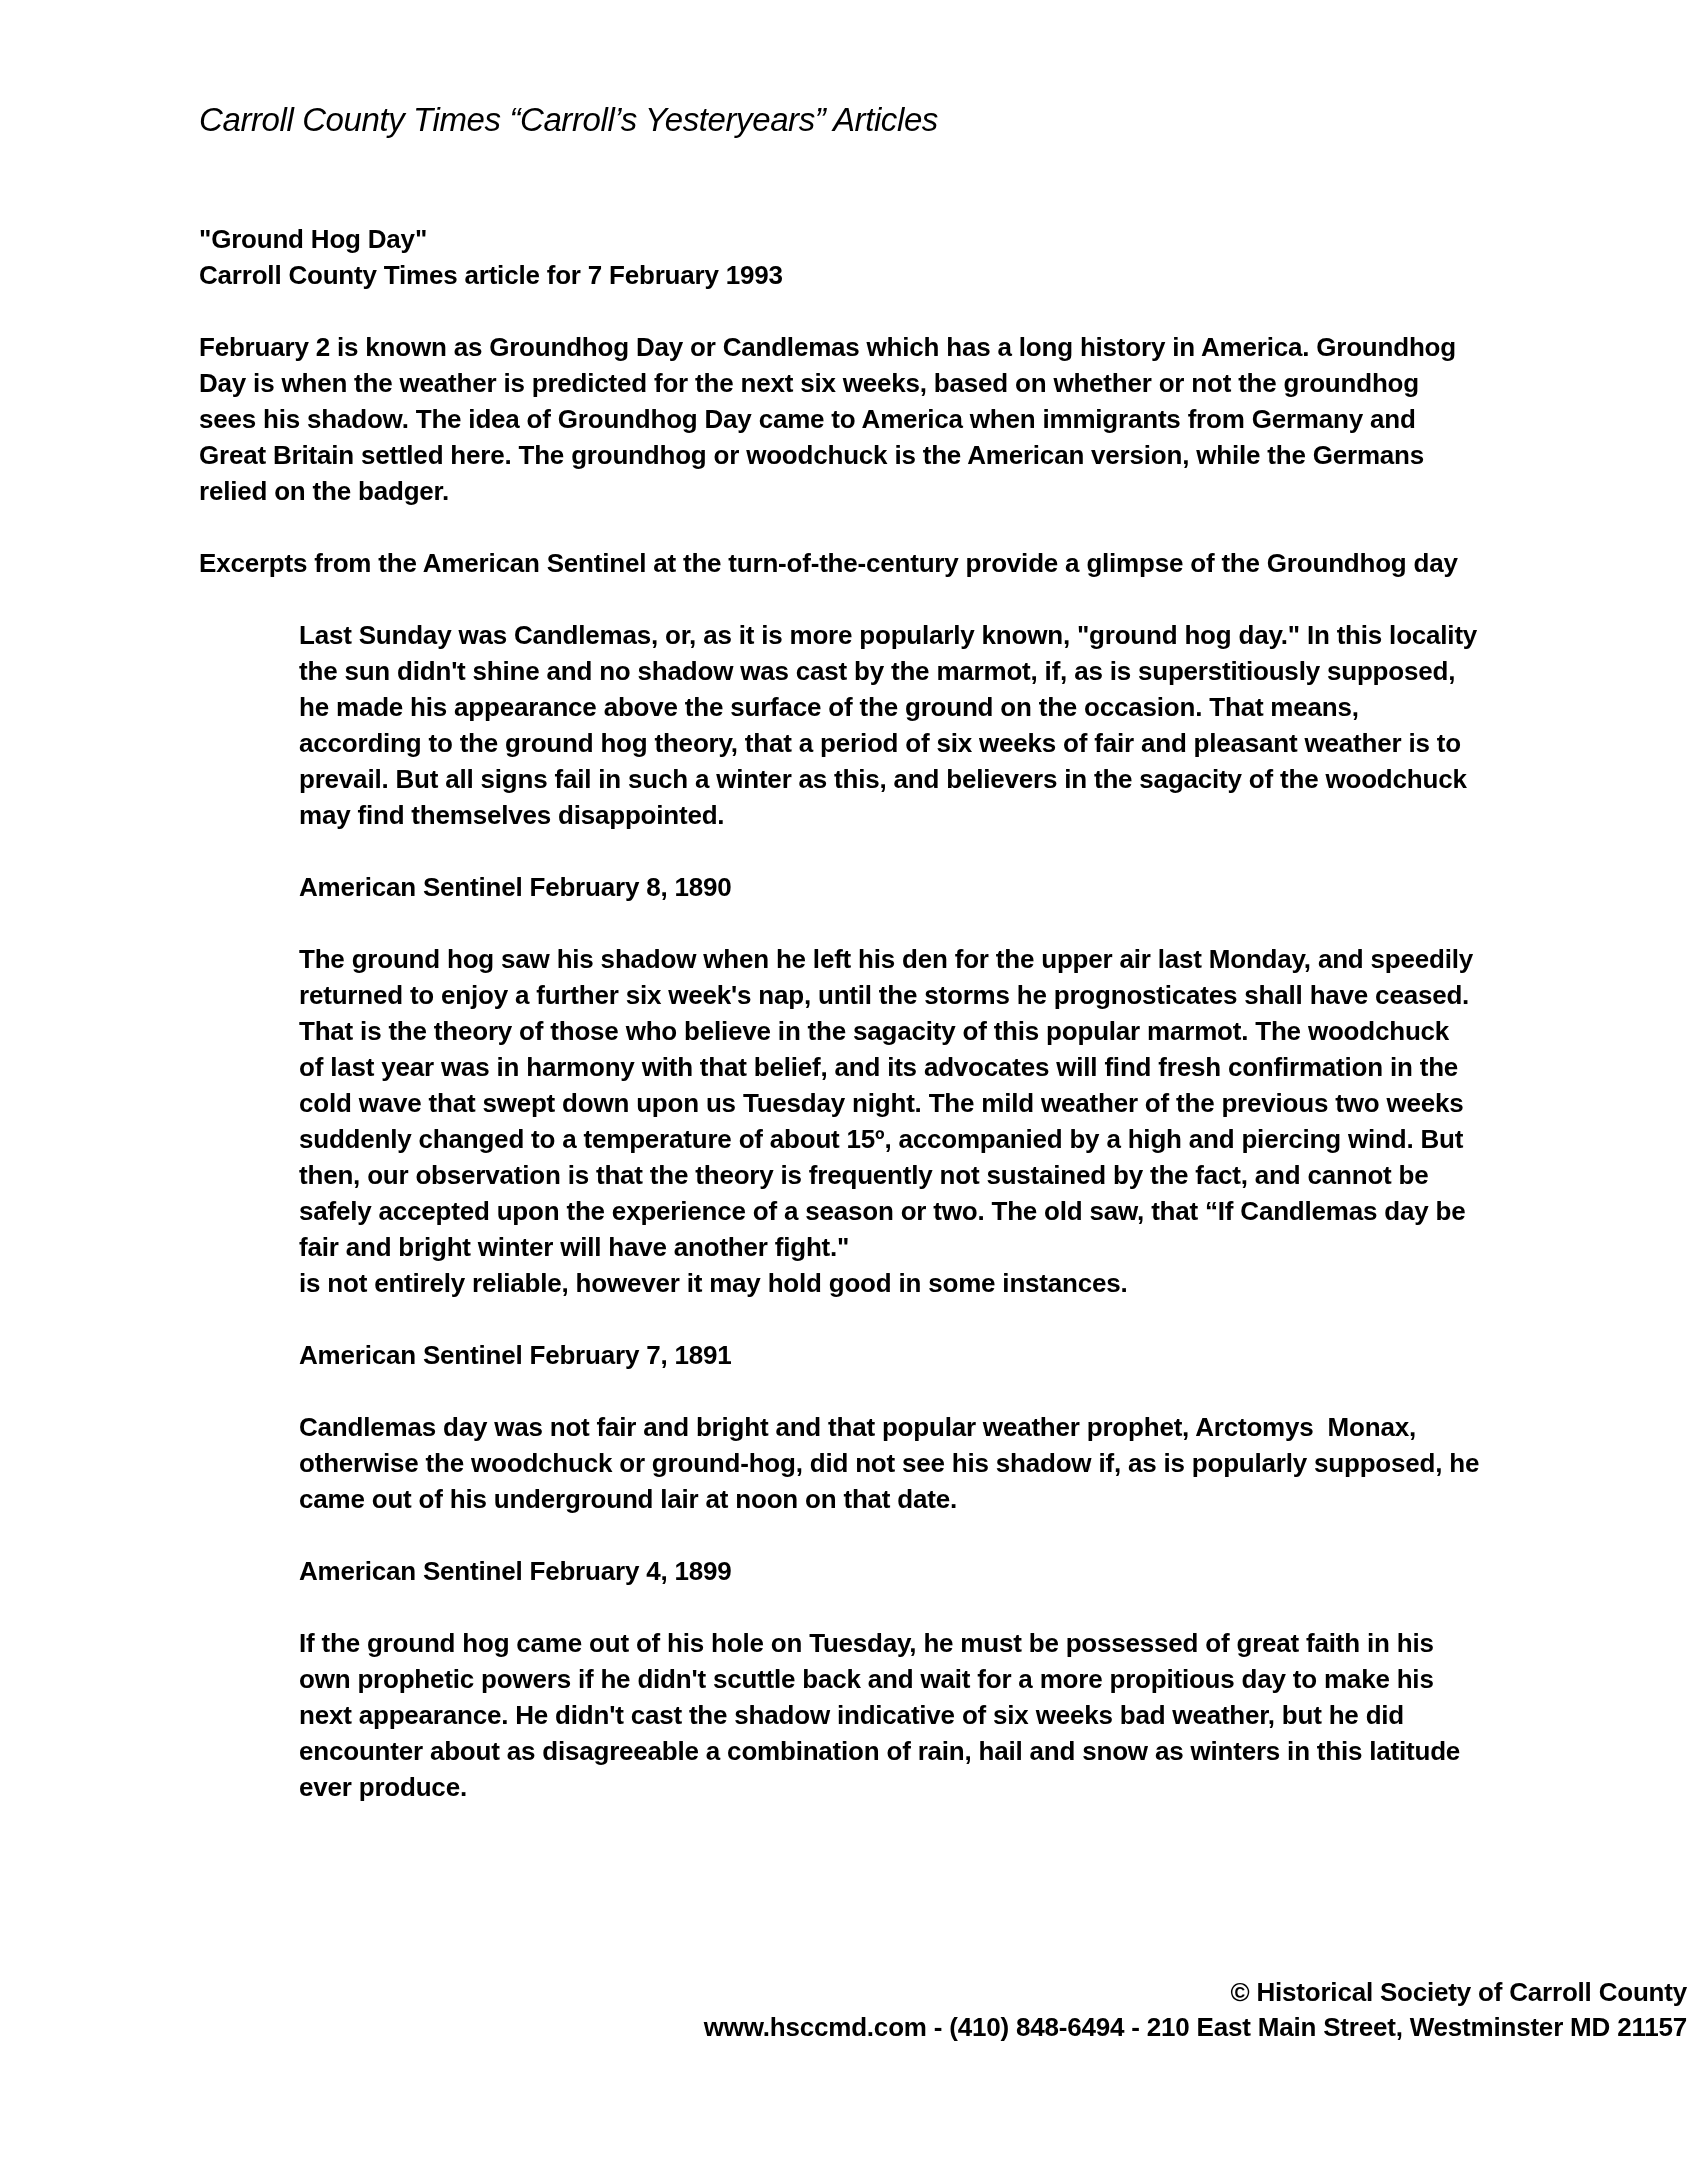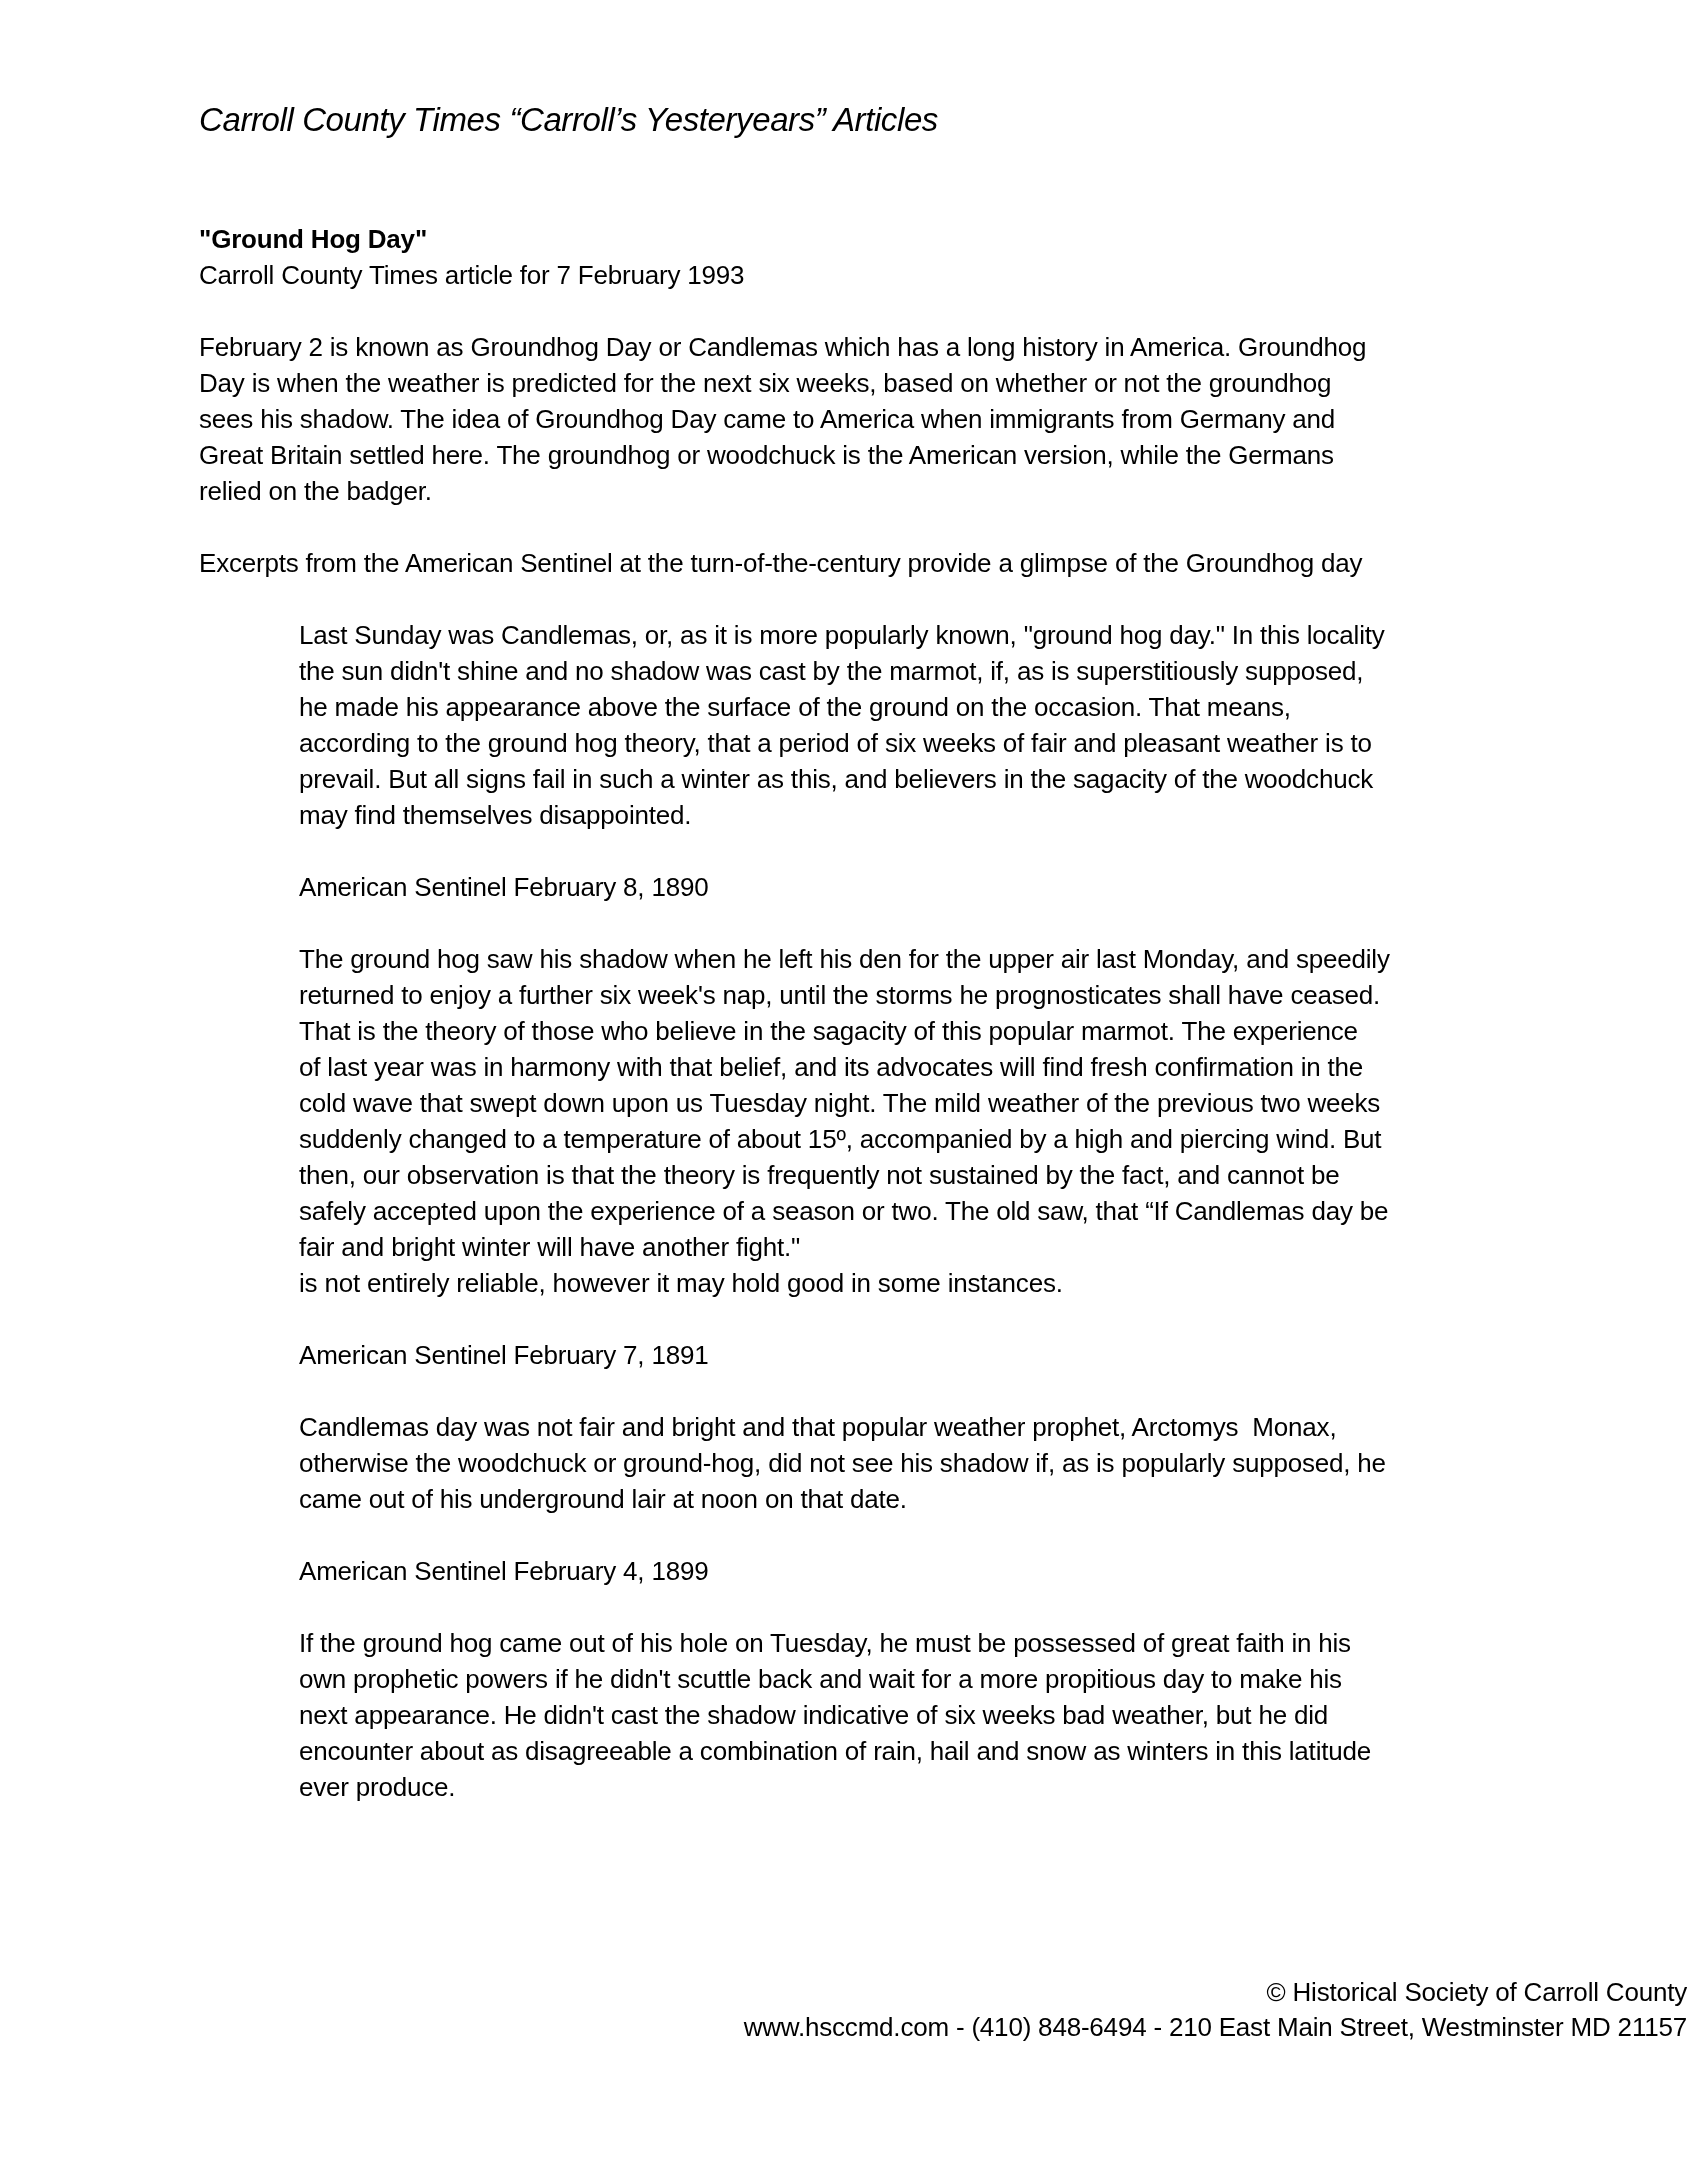--- a/index.html
+++ b/index.html
@@ -30,20 +30,21 @@
     left: 199px;
     top: 221px;
     width: 1336px;
     font-size: 26px;
     line-height: 36px;
     letter-spacing: -0.2px;
   }
   .line {
     white-space: nowrap;
     height: 36px;
+    font-weight: bold;
   }
   .blank {
     height: 36px;
   }
   .bold { font-weight: bold; }
   .indent { padding-left: 100px; }
   .quote-block, .citation, .para, .meta-block {
     display: block;
   }
   .page-footer {
@@ -97,21 +98,21 @@
     <div class="line">prevail. But all signs fail in such a winter as this, and believers in the sagacity of the woodchuck</div>
     <div class="line">may find themselves disappointed.</div>
   </div>
   <div class="blank"></div>
   <div class="citation indent line">American Sentinel February 8, 1890</div>
   <div class="blank"></div>
 
   <div class="quote-block indent">
     <div class="line">The ground hog saw his shadow when he left his den for the upper air last Monday, and speedily</div>
     <div class="line">returned to enjoy a further six week's nap, until the storms he prognosticates shall have ceased.</div>
-    <div class="line">That is the theory of those who believe in the sagacity of this popular marmot. The experience</div>
+    <div class="line">That is the theory of those who believe in the sagacity of this popular marmot. The woodchuck</div>
     <div class="line">of last year was in harmony with that belief, and its advocates will find fresh confirmation in the</div>
     <div class="line">cold wave that swept down upon us Tuesday night. The mild weather of the previous two weeks</div>
     <div class="line">suddenly changed to a temperature of about 15º, accompanied by a high and piercing wind. But</div>
     <div class="line">then, our observation is that the theory is frequently not sustained by the fact, and cannot be</div>
     <div class="line">safely accepted upon the experience of a season or two. The old saw, that “If Candlemas day be</div>
     <div class="line">fair and bright winter will have another fight."</div>
     <div class="line">is not entirely reliable, however it may hold good in some instances.</div>
   </div>
   <div class="blank"></div>
   <div class="citation indent line">American Sentinel February 7, 1891</div>

